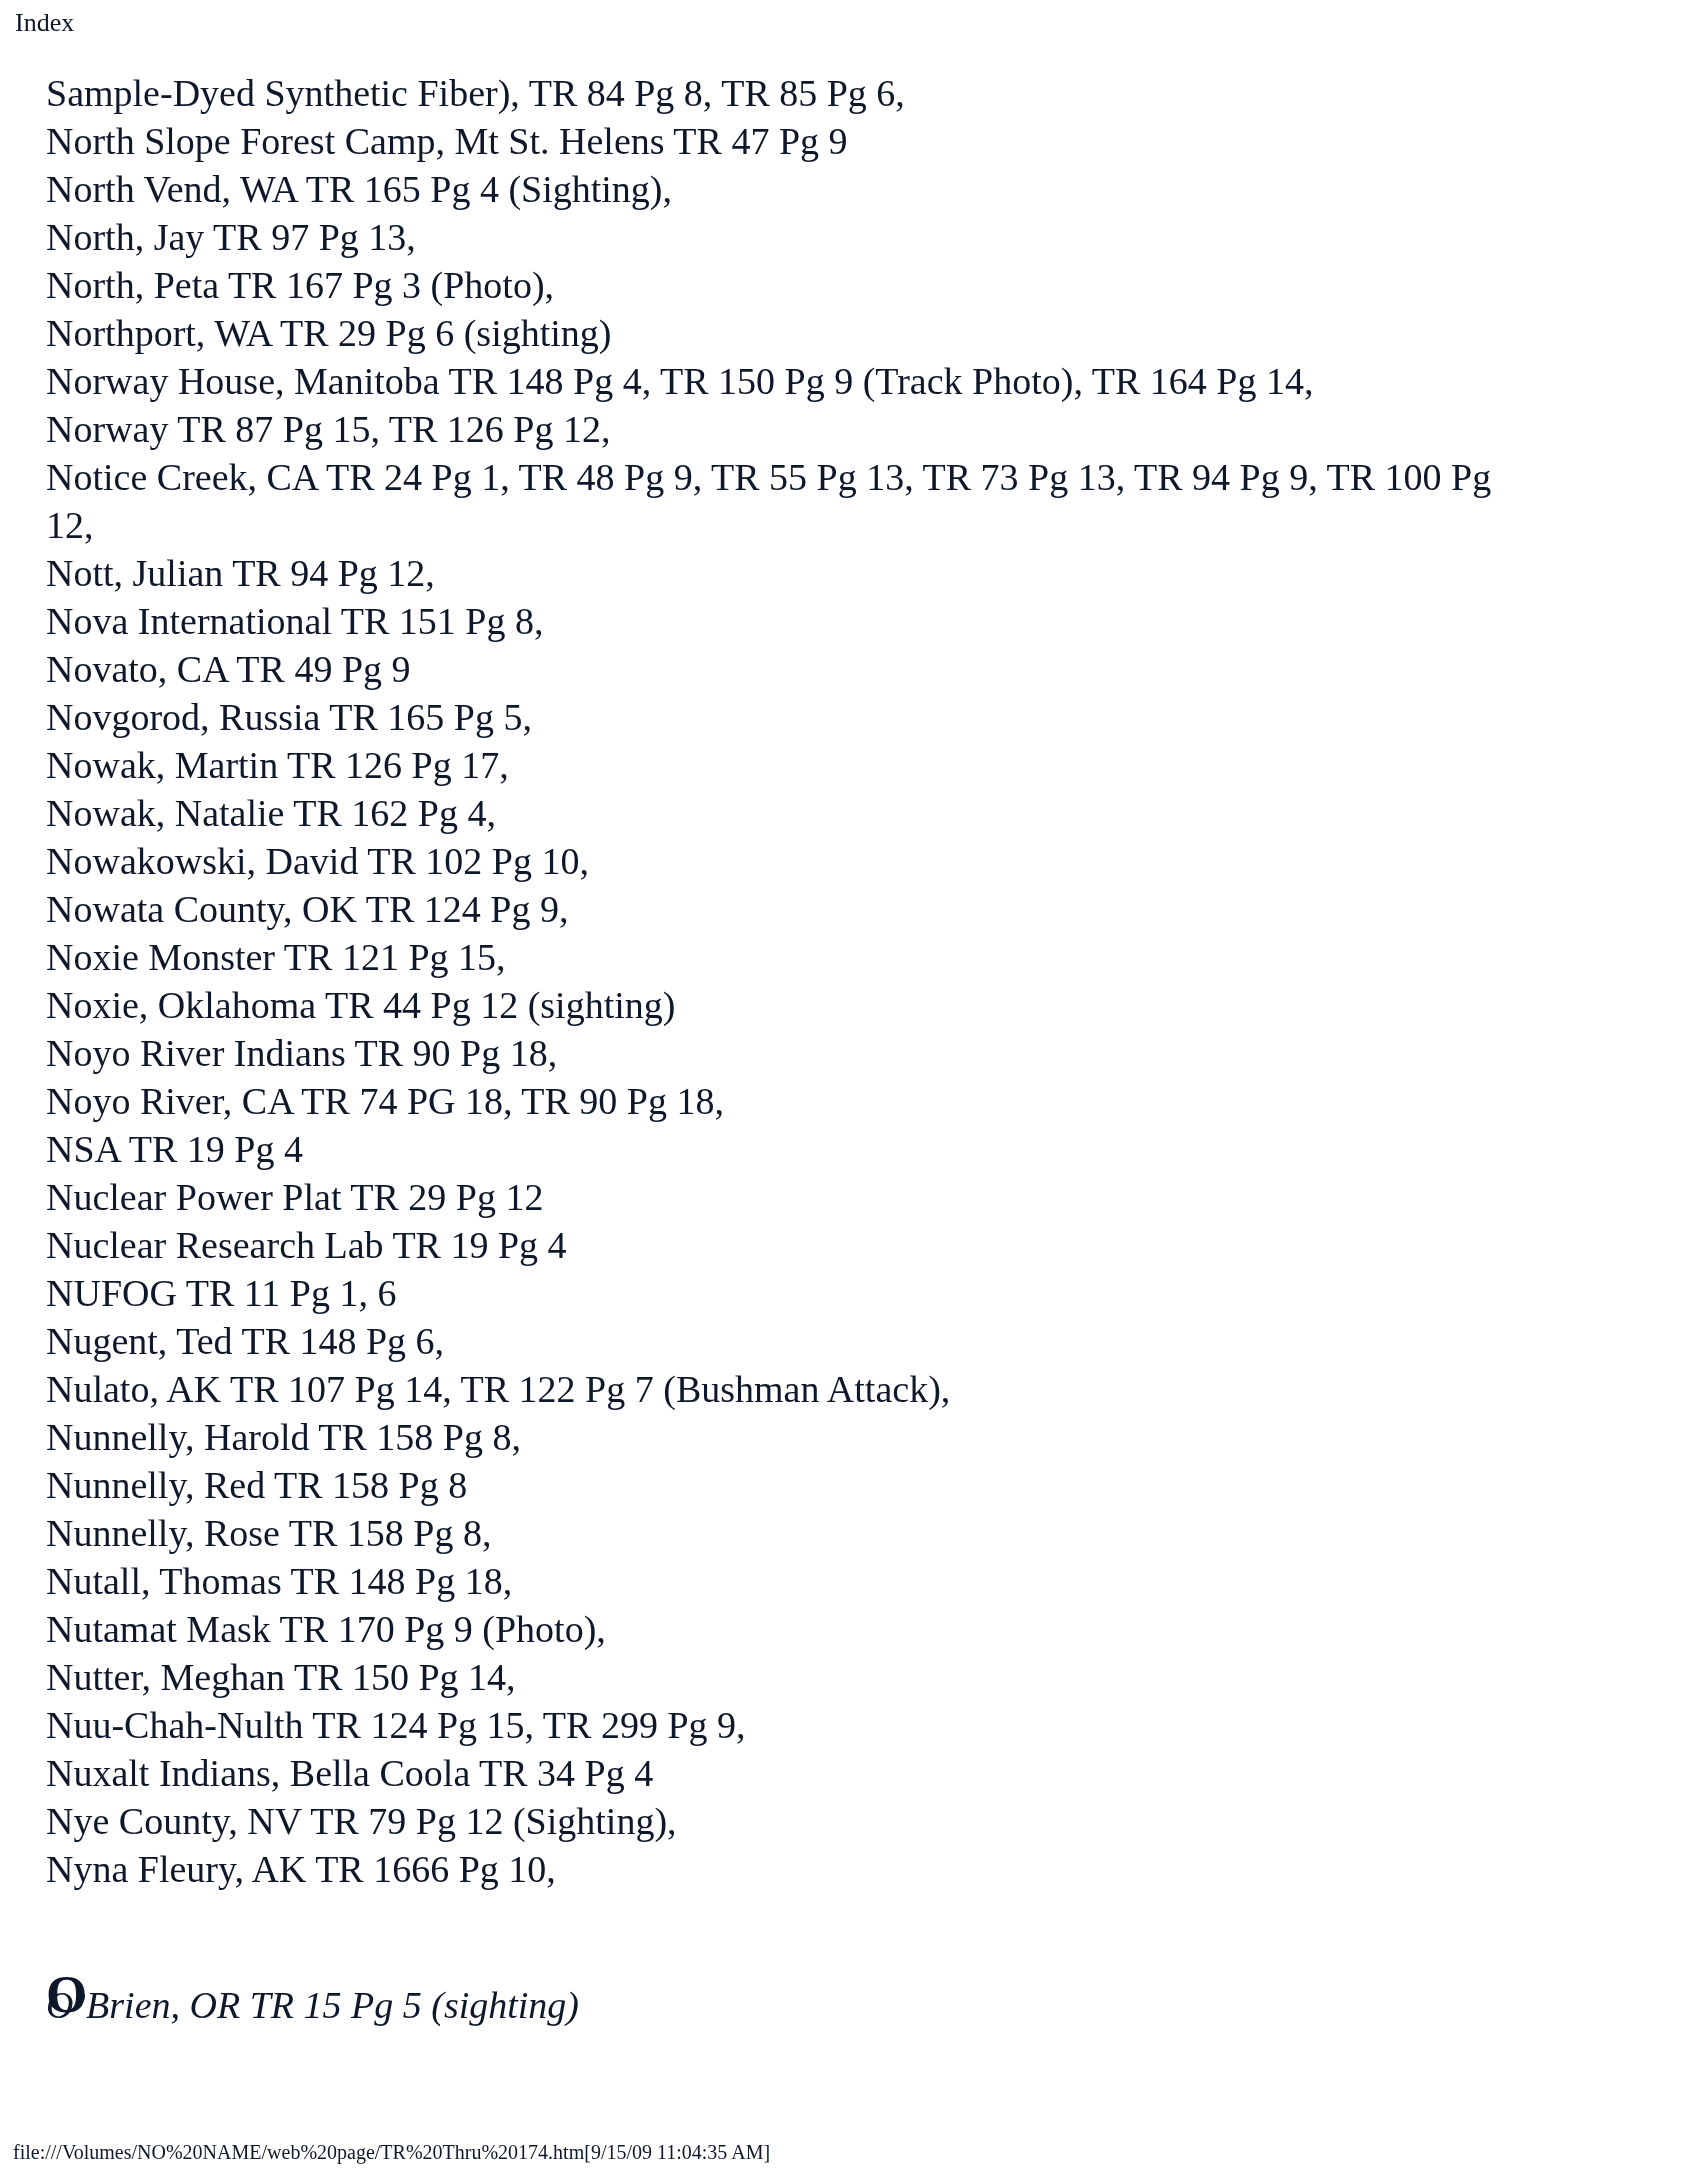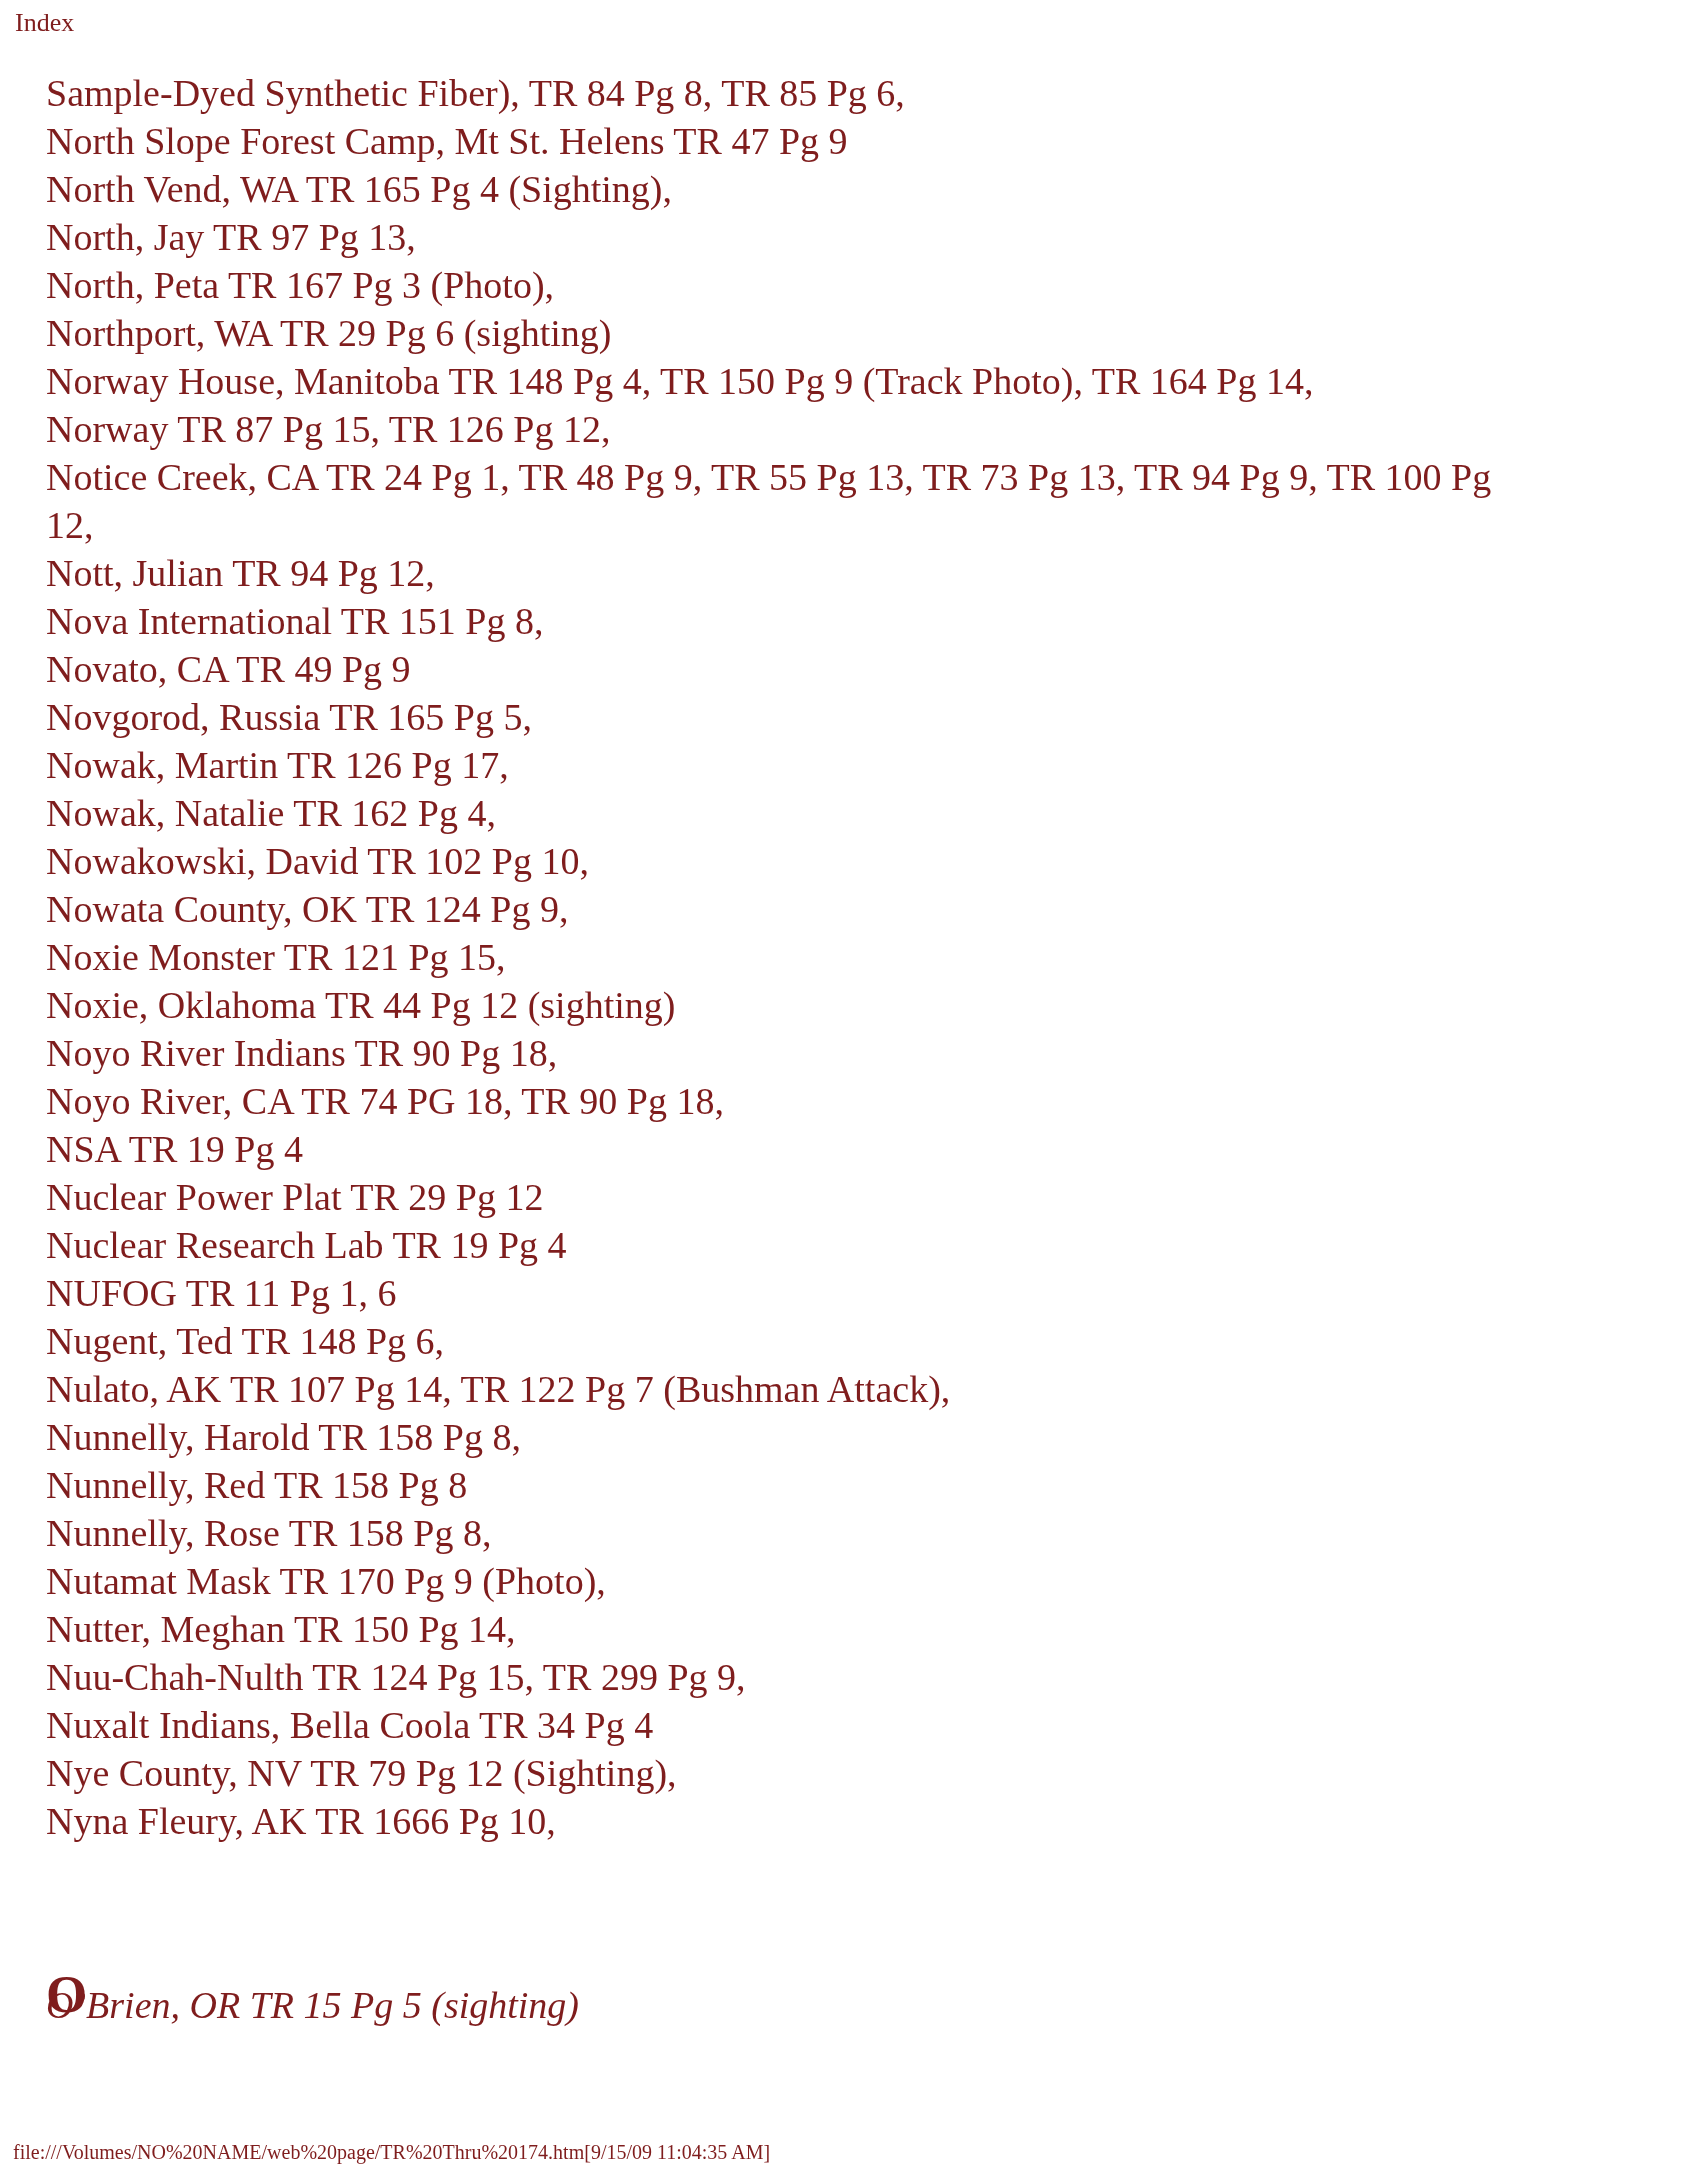--- a/index.html
+++ b/index.html
@@ -5,21 +5,21 @@
   html, body {
     margin: 0;
     padding: 0;
     background: #ffffff;
   }
   .page {
     position: relative;
     width: 1683px;
     height: 2178px;
     background: #ffffff;
-    color: #7f1d1d;
+    color: #0f172a;
     font-family: "Liberation Serif", serif;
     overflow: hidden;
   }
   .index-label {
     position: absolute;
     left: 15px;
     top: 8px;
     font-size: 26px;
     line-height: 30px;
     white-space: nowrap;
@@ -85,20 +85,21 @@
       <div class="line">Noyo River, CA TR 74 PG 18, TR 90 Pg 18,</div>
       <div class="line">NSA TR 19 Pg 4</div>
       <div class="line">Nuclear Power Plat TR 29 Pg 12</div>
       <div class="line">Nuclear Research Lab TR 19 Pg 4</div>
       <div class="line">NUFOG TR 11 Pg 1, 6</div>
       <div class="line">Nugent, Ted TR 148 Pg 6,</div>
       <div class="line">Nulato, AK TR 107 Pg 14, TR 122 Pg 7 (Bushman Attack),</div>
       <div class="line">Nunnelly, Harold TR 158 Pg 8,</div>
       <div class="line">Nunnelly, Red TR 158 Pg 8</div>
       <div class="line">Nunnelly, Rose TR 158 Pg 8,</div>
+      <div class="line">Nutall, Thomas TR 148 Pg 18,</div>
       <div class="line">Nutamat Mask TR 170 Pg 9 (Photo),</div>
       <div class="line">Nutter, Meghan TR 150 Pg 14,</div>
       <div class="line">Nuu-Chah-Nulth TR 124 Pg 15, TR 299 Pg 9,</div>
       <div class="line">Nuxalt Indians, Bella Coola TR 34 Pg 4</div>
       <div class="line">Nye County, NV TR 79 Pg 12 (Sighting),</div>
       <div class="line">Nyna Fleury, AK TR 1666 Pg 10,</div>
     </div>
 
   <h1 class="section-heading">O</h1>
 

